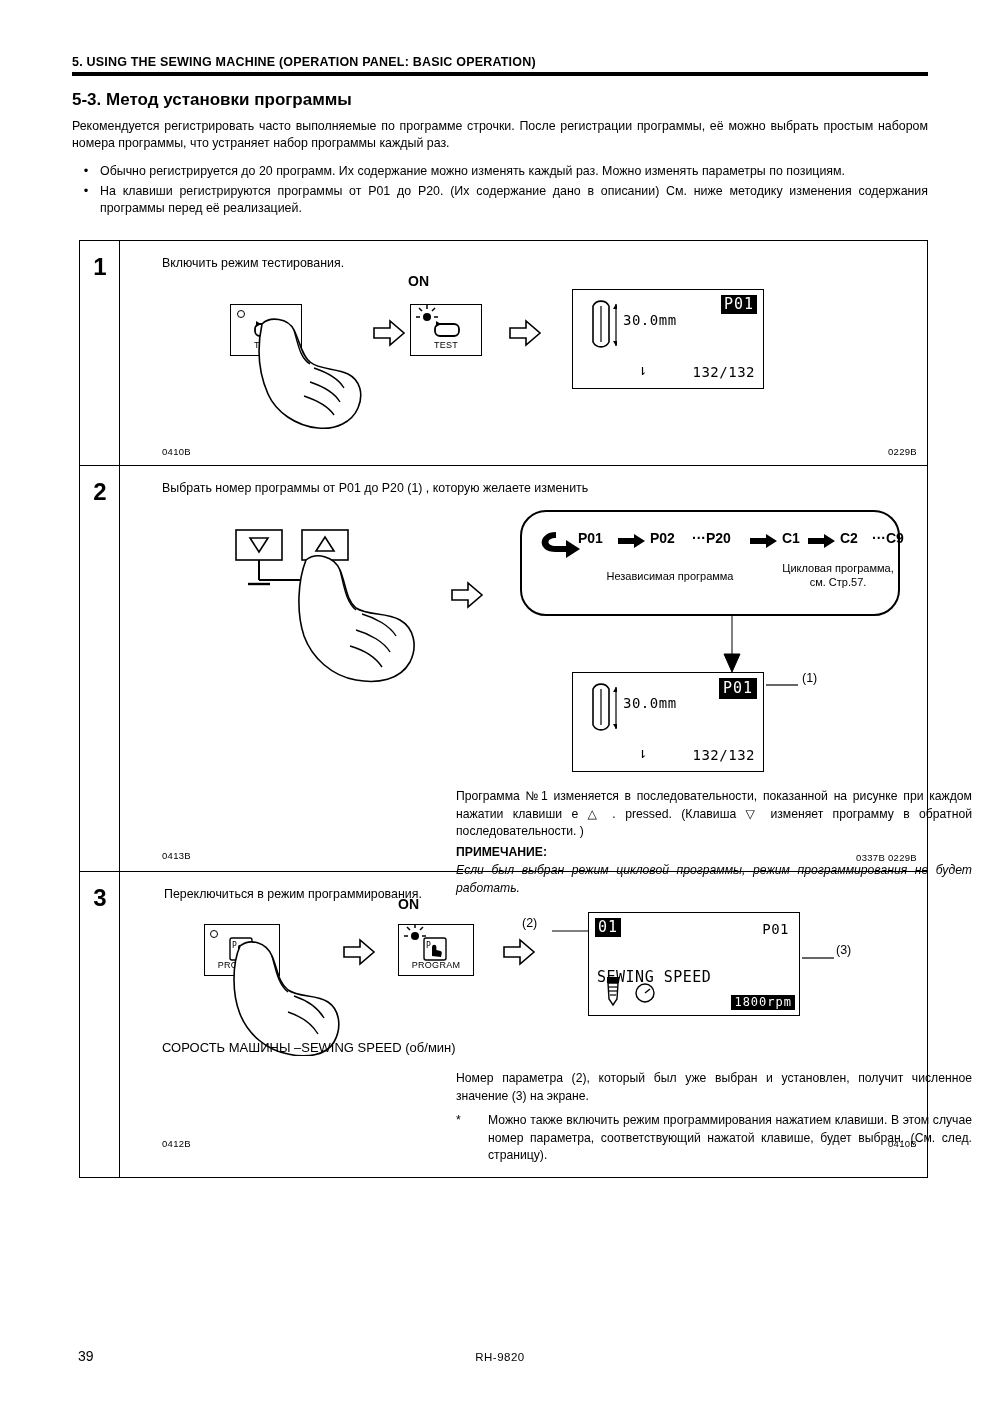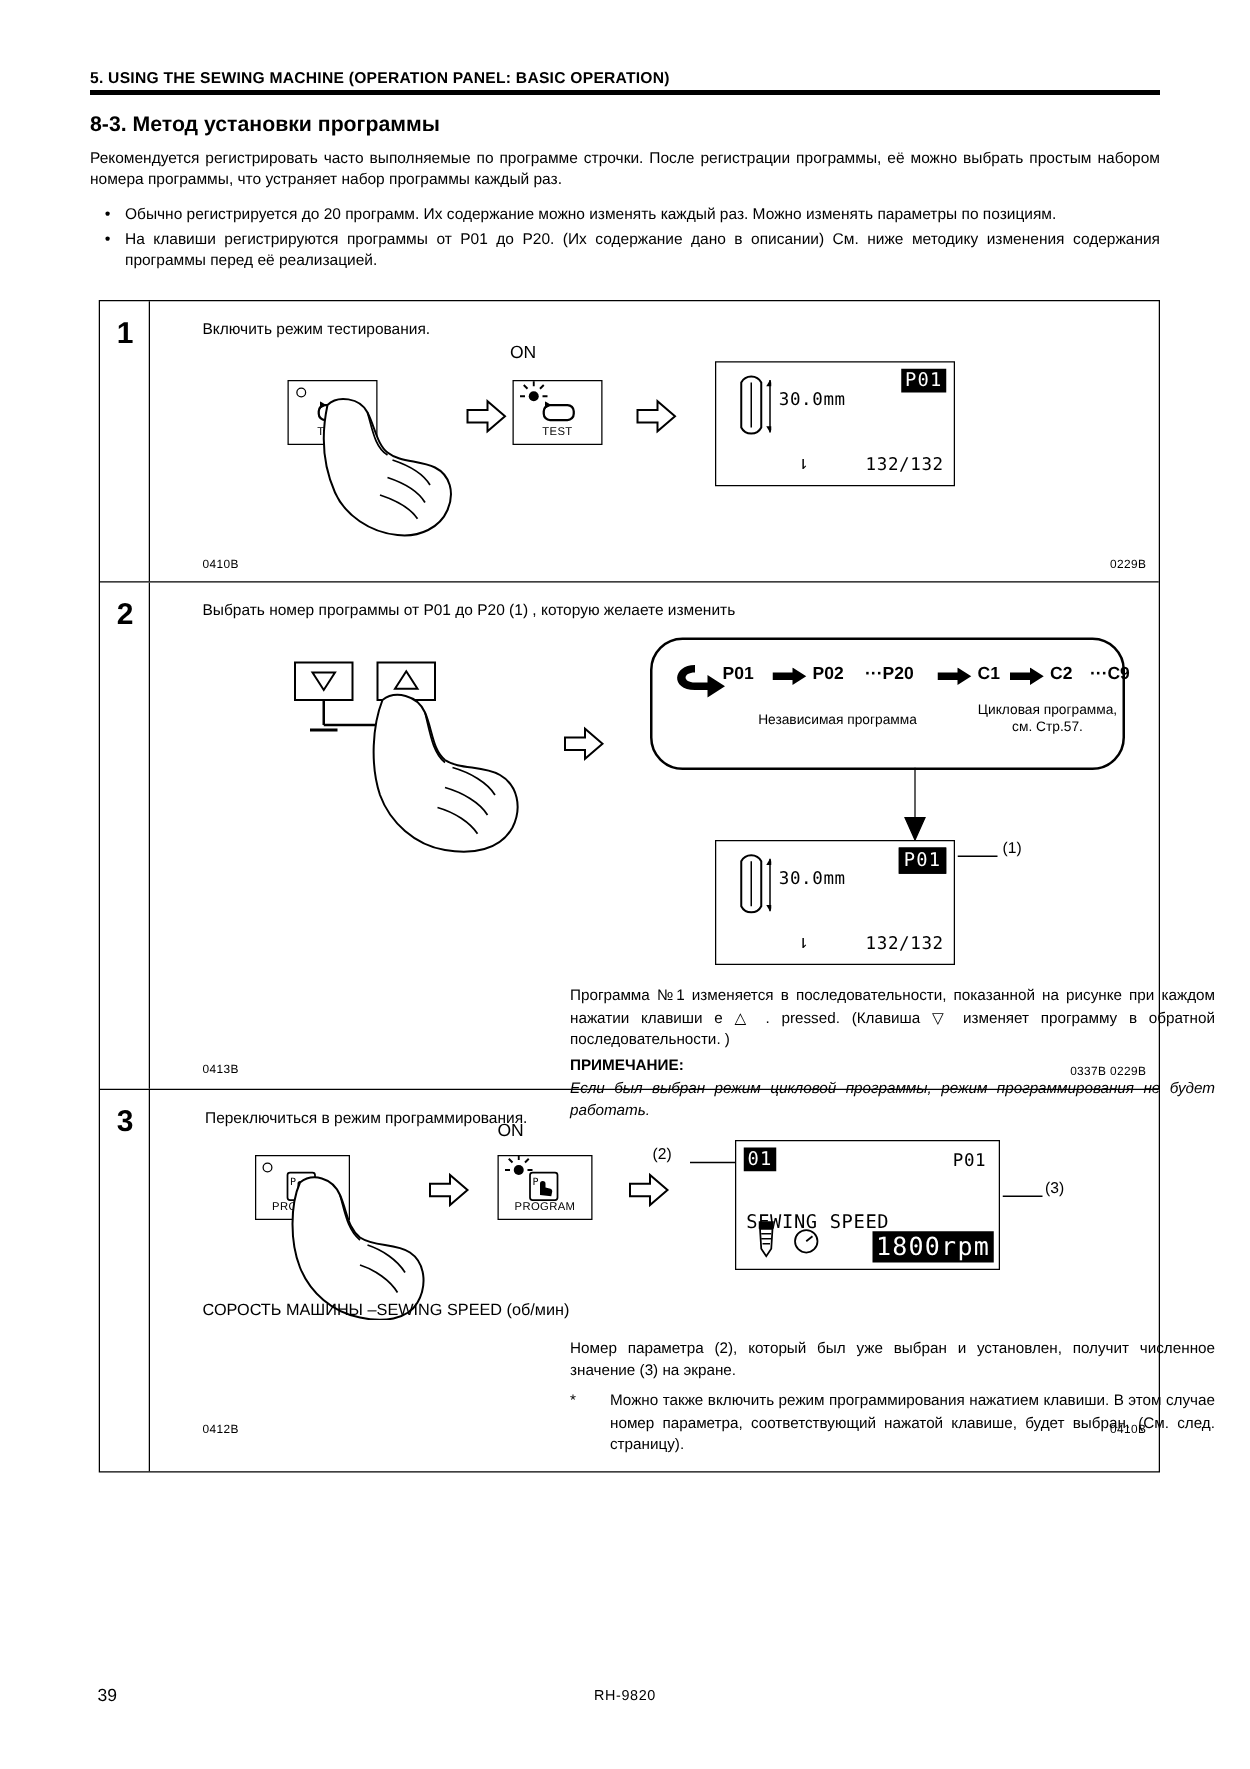--- a/index.html
+++ b/index.html
@@ -142,21 +142,21 @@
     position: absolute;
     width: 8px; height: 8px;
     border: 1.3px solid #000;
     border-radius: 50%;
     box-sizing: border-box;
     background: #fff;
   }
   .on-label {
     position: absolute;
     font-size: 14px;
-    font-weight: normal;
+    font-weight: bold;
   }
 
   
   .arrow {
     position: absolute;
     width: 34px; height: 28px;
   }
 
   
   .lcd {
@@ -244,21 +244,21 @@
 </head>
 <body>
 
 <div class="page">
 
   <div class="hdr">
     <div class="hdr-text">5. USING THE SEWING MACHINE (OPERATION PANEL: BASIC OPERATION)</div>
     <div class="hdr-rule"></div>
   </div>
 
-  <div class="title">8-3. Метод установки программы</div>
+  <div class="title">5-3. Метод установки программы</div>
   <div class="intro">Рекомендуется регистрировать часто выполняемые по программе строчки.  После регистрации программы, её можно выбрать простым набором номера программы, что устраняет набор программы каждый раз.</div>
 
   <div class="bullets">
     <div class="bullet">
       <div class="dot">•</div>
       <div class="btxt">Обычно регистрируется до 20 программ. Их содержание можно изменять каждый раз. Можно изменять параметры по позициям.</div>
     </div>
     <div class="bullet">
       <div class="dot">•</div>
       <div class="btxt">На клавиши  регистрируются программы от Р01 до Р20. (Их содержание дано в описании)  См. ниже методику изменения содержания программы перед её реализацией.</div>
@@ -540,21 +540,21 @@
               <line x1="8" y1="16" x2="16" y2="16" stroke="#000" stroke-width="1.2"></line>
               <line x1="9" y1="20" x2="15" y2="20" stroke="#000" stroke-width="1.2"></line>
             </svg>
           </div>
           <div class="abs" style="left:44px; top:68px;">
             <svg width="24" height="24" viewBox="0 0 24 24">
               <circle cx="12" cy="12" r="9" fill="none" stroke="#000" stroke-width="1.4"></circle>
               <line x1="12" y1="12" x2="17" y2="8" stroke="#000" stroke-width="1.4"></line>
             </svg>
           </div>
-          <div class="lcd-inv" style="right:4px; bottom:5px; font-size:20px;">1800rpm</div>
+          <div class="lcd-inv" style="right:4px; bottom:5px; font-size:12px;">1800rpm</div>
         </div>
 
         <div class="abs" style="left:682px; top:78px;">
           <svg width="44" height="12" viewBox="0 0 44 12">
               <line x1="0" y1="6" x2="32" y2="6" stroke="#000" stroke-width="1.2"></line>
             </svg>
         </div>
         <div class="abs" style="left:716px; top:71px; font-size:12.5px;">(3)</div>
 
         <div class="abs" style="left:42px; top:168px; font-size:13px;">СОРОСТЬ МАШИНЫ –SEWING SPEED (об/мин)</div>

